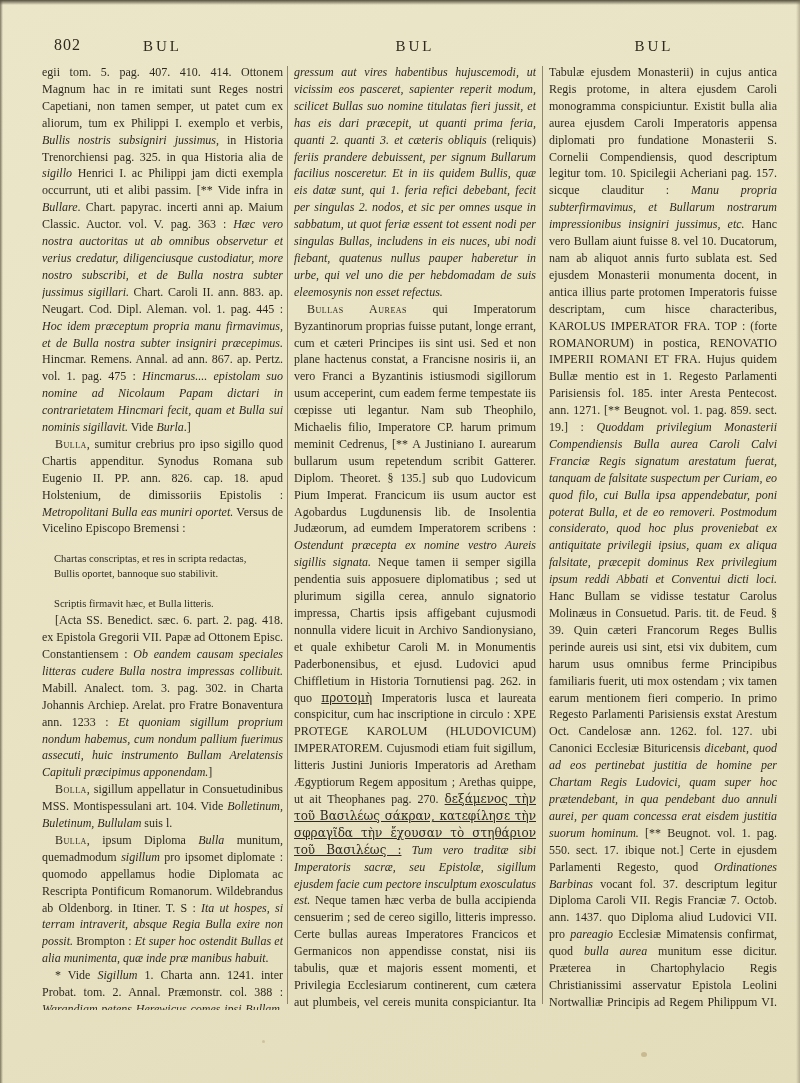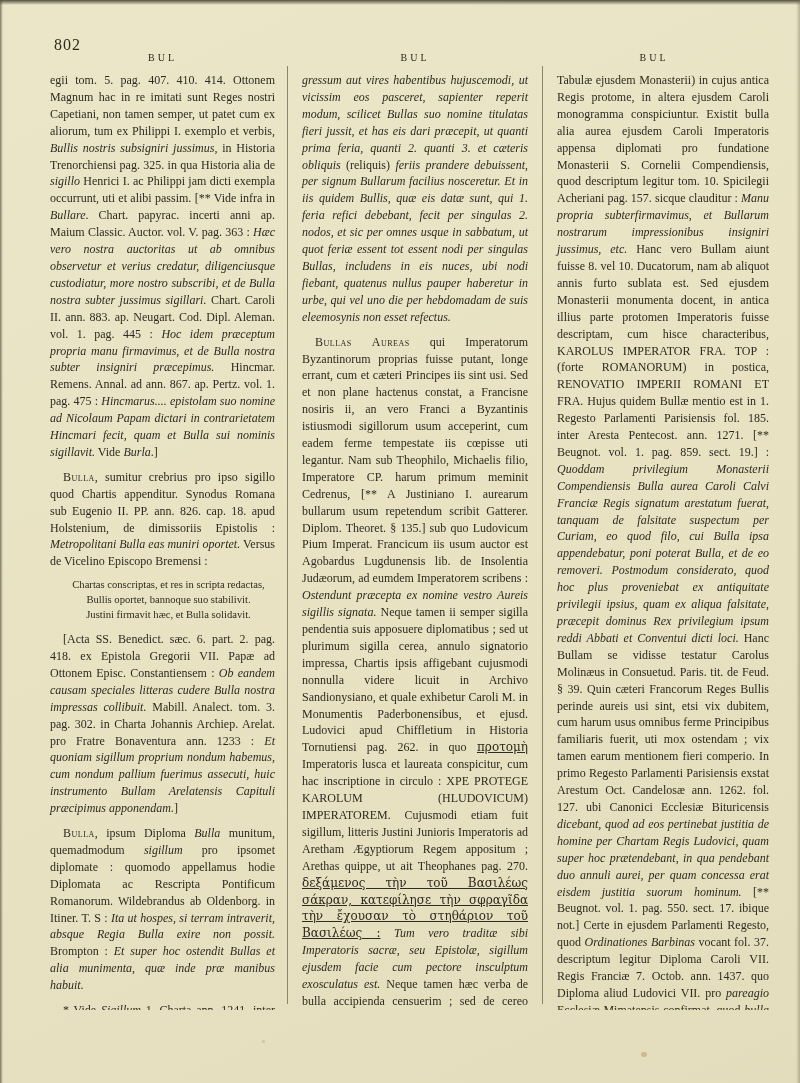--- a/index.html
+++ b/index.html
@@ -13,41 +13,41 @@
     background:linear-gradient(#55503e,rgba(85,80,62,0));}
   .edge-left{position:absolute;top:0;left:0;bottom:0;width:3px;
     background:linear-gradient(90deg,rgba(90,84,66,.75),rgba(90,84,66,0));}
   .edge-right{position:absolute;top:0;right:0;bottom:0;width:4px;
     background:linear-gradient(270deg,rgba(120,112,88,.45),rgba(120,112,88,0));}
   .speck{position:absolute;border-radius:50%;background:rgba(150,120,60,.35);}
   .speck.s1{width:6px;height:5px;left:641px;top:1052px;}
   .speck.s2{width:3px;height:3px;left:262px;top:1040px;background:rgba(130,110,70,.25);}
 
   .pagenum{position:absolute;left:54px;top:36px;font-size:16px;letter-spacing:1px;}
-  .runtitle{position:absolute;top:52px;font-size:10px;letter-spacing:3px;}
+  .runtitle{position:absolute;top:38px;font-size:15px;letter-spacing:3px;}
   .rt1{left:42px;width:241px;text-align:center;}
   .rt2{left:294px;width:242px;text-align:center;}
   .rt3{left:549px;width:210px;text-align:center;}
 
   .rule{position:absolute;top:66px;height:938px;width:1px;background:#8c8368;}
   .rule1{left:287px;}
   .rule2{left:542px;}
 
   .col{position:absolute;top:64px;height:946px;overflow:hidden;
     text-align:justify;font-size:12px;line-height:16.9px;}
   .col1{left:42px;width:241px;}
   .col2{left:294px;width:242px;}
   .col3{left:549px;width:228px;}
 
-  .para{margin:8px;}
+  .para{margin:0;}
   .para.ind{text-indent:13px;}
   .it{font-style:italic;}
   .sc{font-variant:small-caps;letter-spacing:.5px;}
   .gk{font-family:"DejaVu Serif",serif;text-decoration:underline;}
-  .verse{font-size:10.6px;line-height:14.6px;margin:1px 0 1px 12px;text-align:center;}
+  .verse{font-size:10.6px;line-height:14.6px;margin:15px 0 1px 12px;text-align:left;}
 </style>
 </head>
 <body>
 
 <div class="page">
   <div class="edge-top"></div>
   <div class="edge-left"></div>
   <div class="edge-right"></div>
   <div class="speck s1"></div>
   <div class="speck s2"></div>
@@ -61,23 +61,24 @@
   <div class="rule rule2"></div>
 
   <div class="col col1">
       <div class="para"><span>egii tom. 5. pag. 407. 410. 414. Ottonem Magnum hac in re imitati sunt Reges nostri Capetiani, non tamen semper, ut patet cum ex aliorum, tum ex Philippi I. exemplo et verbis, </span><span class="it">Bullis nostris subsigniri jussimus</span><span>, in Historia Trenorchiensi pag. 325. in qua Historia alia de </span><span class="it">sigillo</span><span> Henrici I. ac Philippi jam dicti exempla occurrunt, uti et alibi passim. [** Vide infra in </span><span class="it">Bullare</span><span>. Chart. papyrac. incerti anni ap. Maium Classic. Auctor. vol. V. pag. 363 : </span><span class="it">Hæc vero nostra auctoritas ut ab omnibus observetur et verius credatur, diligenciusque custodiatur, more nostro subscribi, et de Bulla nostra subter jussimus sigillari.</span><span> Chart. Caroli II. ann. 883. ap. Neugart. Cod. Dipl. Aleman. vol. 1. pag. 445 : </span><span class="it">Hoc idem præceptum propria manu firmavimus, et de Bulla nostra subter insigniri præcepimus.</span><span> Hincmar. Remens. Annal. ad ann. 867. ap. Pertz. vol. 1. pag. 475 : </span><span class="it">Hincmarus.... epistolam suo nomine ad Nicolaum Papam dictari in contrarietatem Hincmari fecit, quam et Bulla sui nominis sigillavit.</span><span> Vide </span><span class="it">Burla</span><span>.]</span></div>
       <div class="para ind"><span class="sc">Bulla</span><span>, sumitur crebrius pro ipso sigillo quod Chartis appenditur. Synodus Romana sub Eugenio II. PP. ann. 826. cap. 18. apud Holstenium, de dimissoriis Epistolis : </span><span class="it">Metropolitani Bulla eas muniri oportet.</span><span> Versus de Vicelino Episcopo Bremensi :</span></div>
       <div class="para verse">
         <div>Chartas conscriptas, et res in scripta redactas,</div>
         <div>Bullis oportet, bannoque suo stabilivit.</div>
       </div>
       <div class="para verse">
-        <div>Justini firmavit hæc, et Bulla solidavit.</div>
+        <div>Scriptis firmavit hæc, et Bulla litteris.</div>
       </div>
       <div class="para ind"><span>[Acta SS. Benedict. sæc. 6. part. 2. pag. 418. ex Epistola Gregorii VII. Papæ ad Ottonem Episc. Constantiensem : </span><span class="it">Ob eandem causam speciales litteras cudere Bulla nostra impressas collibuit.</span><span> Mabill. Analect. tom. 3. pag. 302. in Charta Johannis Archiep. Arelat. pro Fratre Bonaventura ann. 1233 : </span><span class="it">Et quoniam sigillum proprium nondum habemus, cum nondum pallium fuerimus assecuti, huic instrumento Bullam Arelatensis Capituli præcipimus apponendam.</span><span>]</span></div>
+      <div class="para ind"><span class="sc">Bolla</span><span>, sigillum appellatur in Consuetudinibus MSS. Montispessulani art. 104. Vide </span><span class="it">Bolletinum, Buletinum, Bullulam</span><span> suis l.</span></div>
       <div class="para ind"><span class="sc">Bulla</span><span>, ipsum Diploma </span><span class="it">Bulla</span><span> munitum, quemadmodum </span><span class="it">sigillum</span><span> pro ipsomet diplomate : quomodo appellamus hodie Diplomata ac Rescripta Pontificum Romanorum. Wildebrandus ab Oldenborg. in Itiner. T. S : </span><span class="it">Ita ut hospes, si terram intraverit, absque Regia Bulla exire non possit.</span><span> Brompton : </span><span class="it">Et super hoc ostendit Bullas et alia munimenta, quæ inde præ manibus habuit.</span></div>
       <div class="para ind"><span>* Vide </span><span class="it">Sigillum</span><span> 1. Charta ann. 1241. inter Probat. tom. 2. Annal. Præmonstr. col. 388 : </span><span class="it">Warandiam petens Herewicus comes ipsi Bullam, id est, sigillum, dedit, ut sibi ipsi cautelam in scripto exprimeret sufficientem.</span></div>
     </div>
   <div class="col col2">
       <div class="para"><span class="it">gressum aut vires habentibus hujuscemodi, ut vicissim eos pasceret, sapienter reperit modum, scilicet Bullas suo nomine titulatas fieri jussit, et has eis dari præcepit, ut quanti prima feria, quanti 2. quanti 3. et cæteris obliquis</span><span> (reliquis) </span><span class="it">feriis prandere debuissent, per signum Bullarum facilius nosceretur. Et in iis quidem Bullis, quæ eis datæ sunt, qui 1. feria refici debebant, fecit per singulas 2. nodos, et sic per omnes usque in sabbatum, ut quot feriæ essent tot essent nodi per singulas Bullas, includens in eis nuces, ubi nodi fiebant, quatenus nullus pauper haberetur in urbe, qui vel uno die per hebdomadam de suis eleemosynis non esset refectus.</span></div>
       <div class="para ind"><span class="sc">Bullas Aureas</span><span> qui Imperatorum Byzantinorum proprias fuisse putant, longe errant, cum et cæteri Principes iis sint usi. Sed et non plane hactenus constat, a Francisne nosiris ii, an vero Franci a Byzantinis istiusmodi sigillorum usum acceperint, cum eadem ferme tempestate iis cœpisse uti legantur. Nam sub Theophilo, Michaelis filio, Imperatore CP. harum primum meminit Cedrenus, [** A Justiniano I. aurearum bullarum usum repetendum scribit Gatterer. Diplom. Theoret. § 135.] sub quo Ludovicum Pium Imperat. Francicum iis usum auctor est Agobardus Lugdunensis lib. de Insolentia Judæorum, ad eumdem Imperatorem scribens : </span><span class="it">Ostendunt præcepta ex nomine vestro Aureis sigillis signata.</span><span> Neque tamen ii semper sigilla pendentia suis apposuere diplomatibus ; sed ut plurimum sigilla cerea, annulo signatorio impressa, Chartis ipsis affigebant cujusmodi nonnulla videre licuit in Archivo Sandionysiano, et quale exhibetur Caroli M. in Monumentis Paderbonensibus, et ejusd. Ludovici apud Chiffletium in Historia Tornutiensi pag. 262. in quo </span><span class="gk">προτομὴ</span><span> Imperatoris lusca et laureata conspicitur, cum hac inscriptione in circulo : XPE PROTEGE KAROLUM (HLUDOVICUM) IMPERATOREM. Cujusmodi etiam fuit sigillum, litteris Justini Junioris Imperatoris ad Aretham Ægyptiorum Regem appositum ; Arethas quippe, ut ait Theophanes pag. 270. </span><span class="gk">δεξάμενος τὴν τοῦ Βασιλέως σάκραν, κατεφίλησε τὴν σφραγῖδα τὴν ἔχουσαν τὸ στηθάριον τοῦ Βασιλέως :</span><span class="it"> Tum vero traditæ sibi Imperatoris sacræ, seu Epistolæ, sigillum ejusdem facie cum pectore insculptum exosculatus est.</span><span> Neque tamen hæc verba de bulla accipienda censuerim ; sed de cereo sigillo, litteris impresso. Certe bullas aureas Imperatores Francicos et Germanicos non appendisse constat, nisi iis tabulis, quæ et majoris essent momenti, et Privilegia Ecclesiarum continerent, cum cætera aut plumbeis, vel cereis munita conspiciantur. Ita Carolus Calvus, Ludovici filius, </span></div>
     </div>
   <div class="col col3">
       <div class="para"><span>Tabulæ ejusdem Monasterii) in cujus antica Regis protome, in altera ejusdem Caroli monogramma conspiciuntur. Existit bulla alia aurea ejusdem Caroli Imperatoris appensa diplomati pro fundatione Monasterii S. Cornelii Compendiensis, quod descriptum legitur tom. 10. Spicilegii Acheriani pag. 157. sicque clauditur : </span><span class="it">Manu propria subterfirmavimus, et Bullarum nostrarum impressionibus insigniri jussimus, etc.</span><span> Hanc vero Bullam aiunt fuisse 8. vel 10. Ducatorum, nam ab aliquot annis furto sublata est. Sed ejusdem Monasterii monumenta docent, in antica illius parte protomen Imperatoris fuisse descriptam, cum hisce characteribus, KAROLUS IMPERATOR FRA. TOP : (forte ROMANORUM) in postica, RENOVATIO IMPERII ROMANI ET FRA. Hujus quidem Bullæ mentio est in 1. Regesto Parlamenti Parisiensis fol. 185. inter Aresta Pentecost. ann. 1271. [** Beugnot. vol. 1. pag. 859. sect. 19.] : </span><span class="it">Quoddam privilegium Monasterii Compendiensis Bulla aurea Caroli Calvi Franciæ Regis signatum arestatum fuerat, tanquam de falsitate suspectum per Curiam, eo quod filo, cui Bulla ipsa appendebatur, poni poterat Bulla, et de eo removeri. Postmodum considerato, quod hoc plus proveniebat ex antiquitate privilegii ipsius, quam ex aliqua falsitate, præcepit dominus Rex privilegium ipsum reddi Abbati et Conventui dicti loci.</span><span> Hanc Bullam se vidisse testatur Carolus Molinæus in Consuetud. Paris. tit. de Feud. § 39. Quin cæteri Francorum Reges Bullis perinde aureis usi sint, etsi vix dubitem, cum harum usus omnibus ferme Principibus familiaris fuerit, uti mox ostendam ; vix tamen earum mentionem fieri comperio. In primo Regesto Parlamenti Parisiensis exstat Arestum Oct. Candelosæ ann. 1262. fol. 127. ubi Canonici Ecclesiæ Bituricensis </span><span class="it">dicebant, quod ad eos pertinebat justitia de homine per Chartam Regis Ludovici, quam super hoc prætendebant, in qua pendebant duo annuli aurei, per quam concessa erat eisdem justitia suorum hominum.</span><span> [** Beugnot. vol. 1. pag. 550. sect. 17. ibique not.] Certe in ejusdem Parlamenti Regesto, quod </span><span class="it">Ordinationes Barbinas</span><span> vocant fol. 37. descriptum legitur Diploma Caroli VII. Regis Franciæ 7. Octob. ann. 1437. quo Diploma aliud Ludovici VII. pro </span><span class="it">pareagio</span><span> Ecclesiæ Mimatensis confirmat, quod </span><span class="it">bulla aurea</span><span> munitum esse dicitur. Præterea in Chartophylacio Regis Christianissimi asservatur Epistola Leolini Nortwalliæ Principis ad Regem Philippum VI. scripta, qua recepisse se agnoscit illius literas, aureo sigillo sigillatas, in quibus inita inter Franciæ Regnum et Walliæ Principatum fœdera continebantur. Denique Spelmannus scribit a se visam Bullam auream Francisci I. Regis Franciæ, appensam fœderi, quod cum Henrico VIII. Anglorum Rege pepigit, in cujus anticæ circulo versus hic describitur : PLURIMA SERVANTUR FOEDERE CUNCTA FIDE. Id ipsum de Bulla aurea Henrici istius pariter fœderis Diplomati appensa testatur Peirescius in Adversariis MSS. quam se vidisse testatur in Archivo Regio, et majoris esse formæ, ac pondo 10. aureorum Hispanicorum, in</span></div>
     </div>

